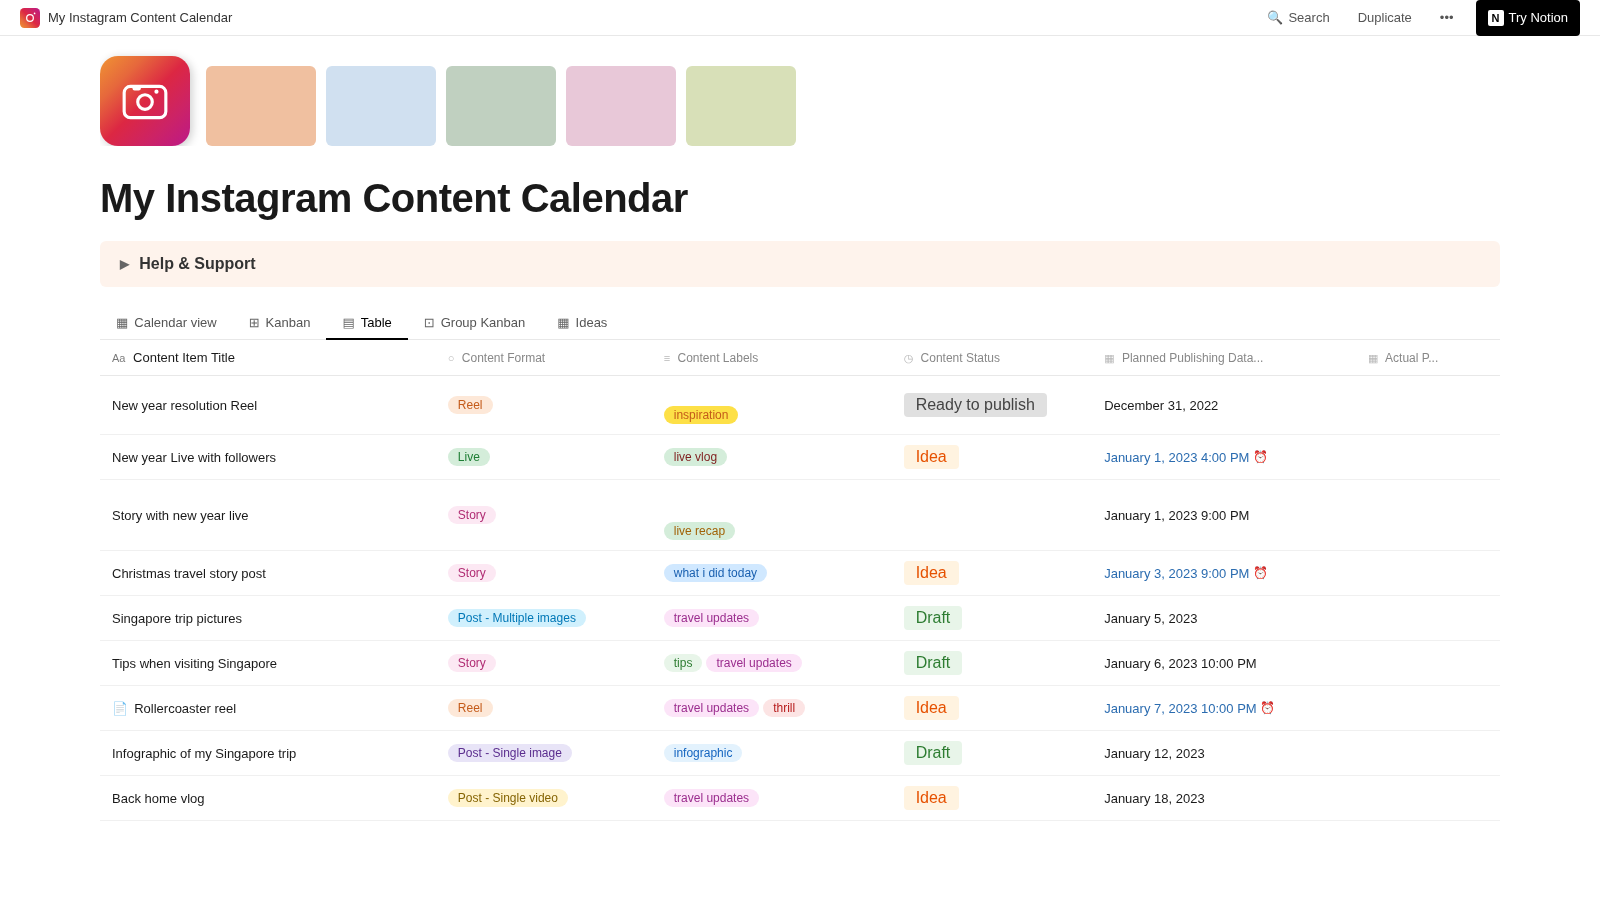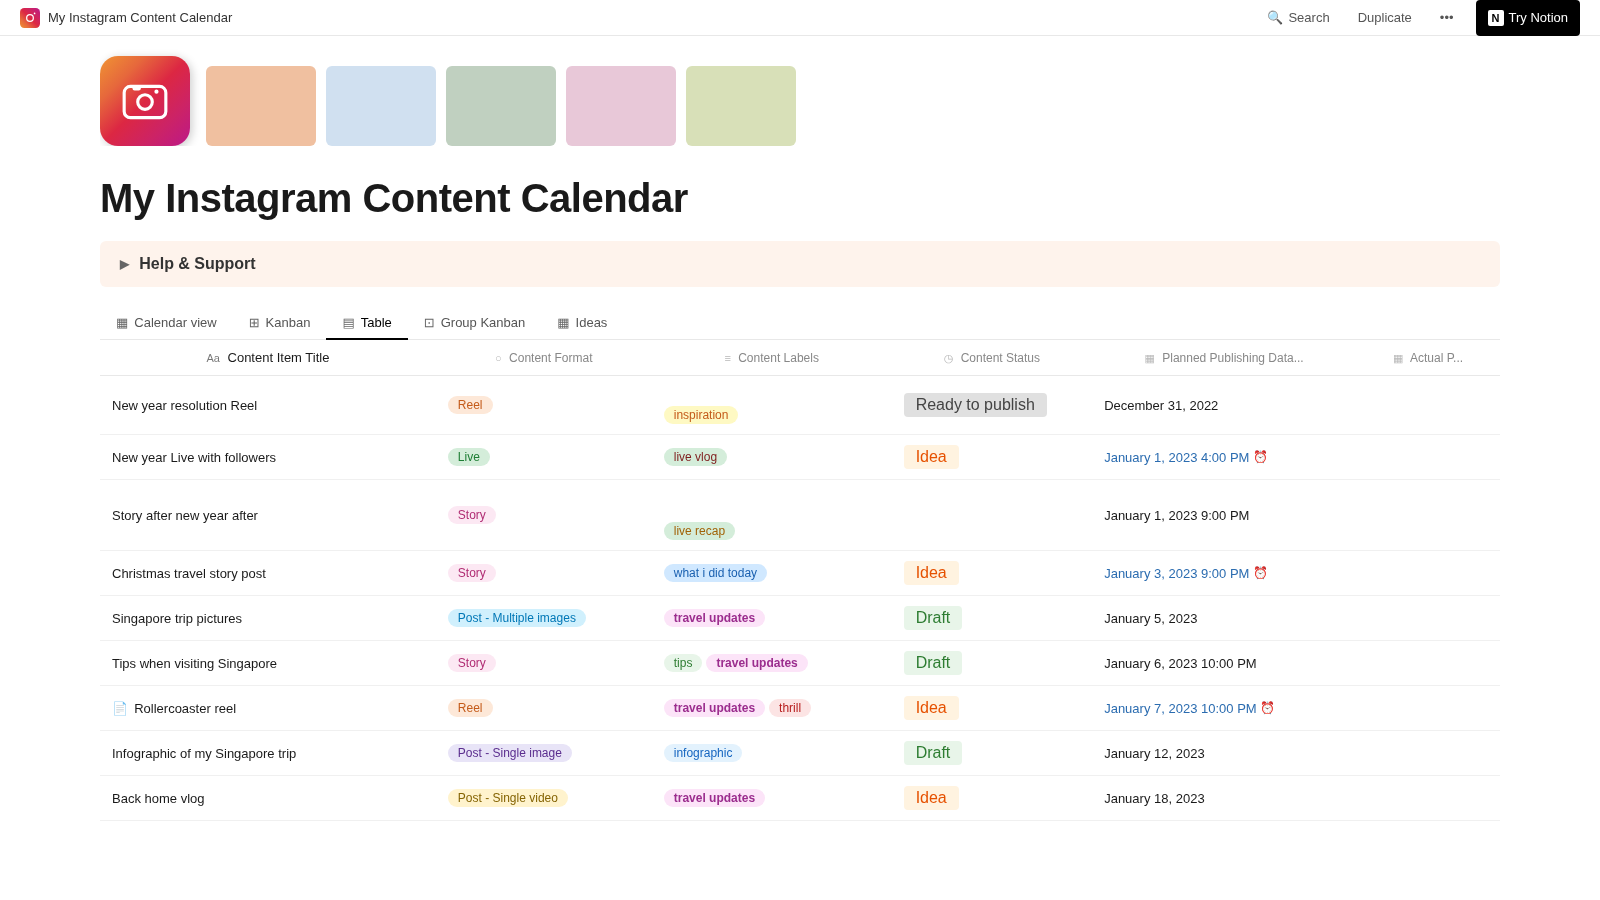--- a/index.html
+++ b/index.html
@@ -143,21 +143,21 @@
     
     .table-container {
       width: 100%;
       overflow-x: hidden;
     }
     table {
       width: 100%;
       border-collapse: collapse;
     }
     thead th {
-      text-align: center;
+      text-align: left;
       padding: 10px 12px;
       font-size: 12px;
       color: #888;
       font-weight: 500;
       border-bottom: 1px solid #e8e8e8;
       white-space: nowrap;
       background: #fff;
     }
     thead th .col-icon {
       margin-right: 4px;
@@ -206,25 +206,25 @@
     .tag-post-single-vid { background: #fff3cd; color: #856404; }
 
     .label-tag {
       display: inline-block;
       padding: 2px 10px;
       border-radius: 12px;
       font-size: 12px;
       font-weight: 400;
       margin-right: 4px;
     }
-    .lt-inspiration { background: #fef9c3; color: #c45b1a; margin-top: 20px; }
+    .lt-inspiration { background: #fde047; color: #c45b1a; margin-top: 20px; }
     .lt-live-vlog { background: #d4edda; color: #7f1d1d; }
     .lt-live-recap { background: #d4edda; color: #a16207; margin-top: 32px; }
     .lt-what-did { background: #d0e8ff; color: #1a60b0; }
-    .lt-travel-updates { background: #fce4f8; color: #9b2d8e; font-weight: bold; }
+    .lt-travel-updates { background: #fce4f8; color: #9b2d8e; }
     .lt-tips { background: #e8f5e9; color: #2e7d32; }
     .lt-thrill { background: #fce4e4; color: #b71c1c; }
     .lt-infographic { background: #e3f2fd; color: #1565c0; }
 
     .status-badge {
       display: inline-block;
       padding: 3px 12px;
       border-radius: 4px;
       font-size: 16px;
       font-weight: 500;
@@ -381,21 +381,21 @@
             <td class="title-col">New year Live with followers</td>
             <td class="format-col"><span class="tag tag-live">Live</span></td>
             <td class="labels-col"><span class="label-tag lt-live-vlog">live vlog</span></td>
             <td class="status-col"><span class="status-badge sb-idea">Idea</span></td>
             <td class="date-col">
               <a class="date-link" href="#">January 1, 2023 4:00 PM<span class="clock-icon">⏰</span></a>
             </td>
             <td class="actual-col"></td>
           </tr>
           <tr>
-            <td class="title-col">Story after new year after</td>
+            <td class="title-col">Story with new year live</td>
             <td class="format-col"><span class="tag tag-story">Story</span></td>
             <td class="labels-col"><span class="label-tag lt-live-recap">live recap</span></td>
             <td class="status-col"></td>
             <td class="date-col">January 1, 2023 9:00 PM</td>
             <td class="actual-col"></td>
           </tr>
           <tr>
             <td class="title-col">Christmas travel story post</td>
             <td class="format-col"><span class="tag tag-story">Story</span></td>
             <td class="labels-col"><span class="label-tag lt-what-did">what i did today</span></td>

